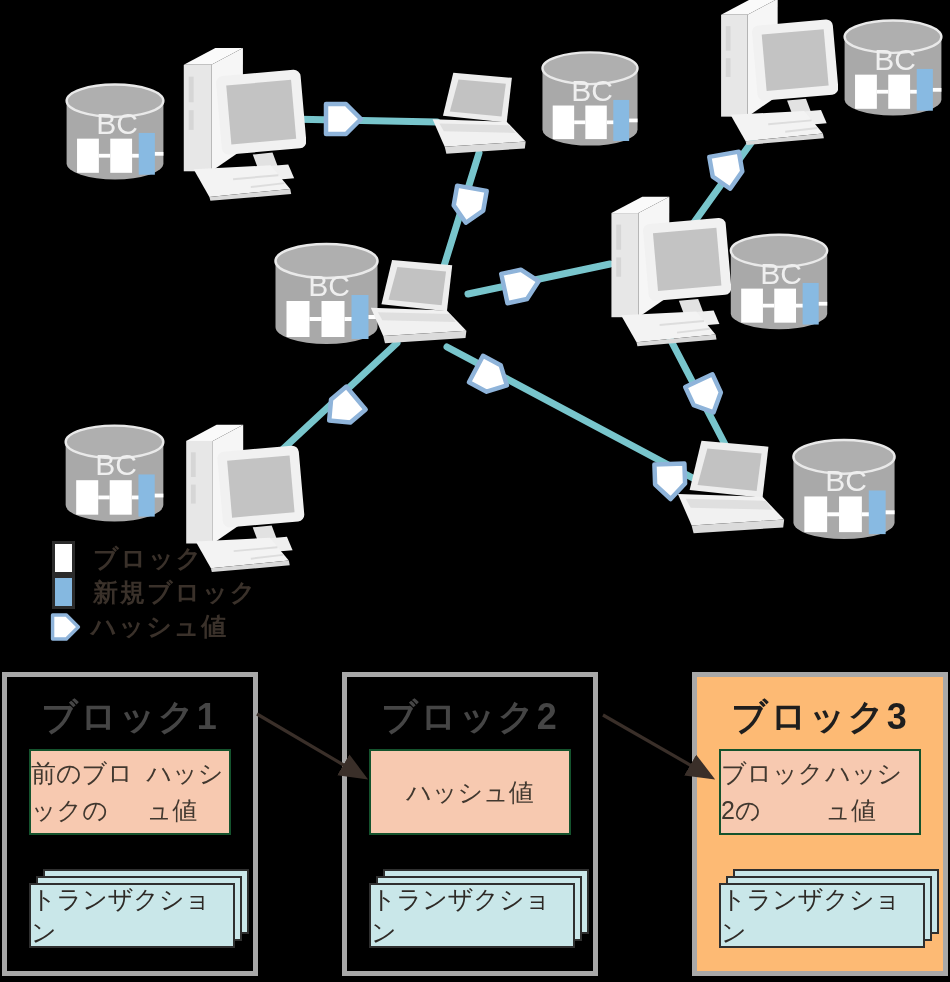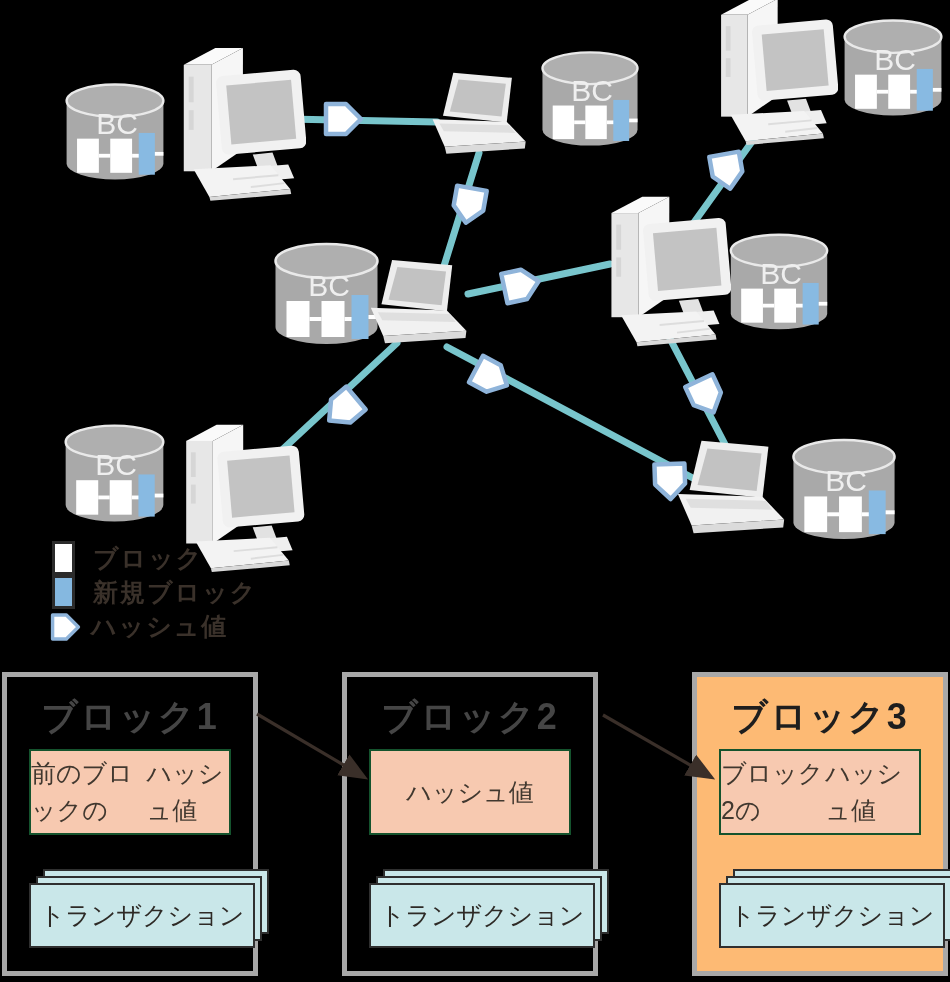--- a/index.html
+++ b/index.html
@@ -24,21 +24,21 @@
   .block{position:absolute;top:672px;width:256px;height:304px;border:5px solid #A8A8A8;box-sizing:border-box;z-index:2;}
   .block.b1{left:2px;}
   .block.b2{left:342px;}
   .block.b3{left:692px;background:#fdba74;}
   .block-title{margin-top:16px;text-align:center;font-size:36px;font-weight:bold;color:#454545;letter-spacing:2px;}
   .block.b3 .block-title{color:#1E1E1E;}
   .hash-box{position:absolute;left:22px;top:72px;width:198px;height:82px;background:#F7C9B0;
             border:2px solid #14532d;display:flex;justify-content:center;
             align-items:center;font-size:25px;line-height:37px;color:#41382F;}
   .tx-stack{position:absolute;left:22px;top:206px;width:190px;height:65px;}
-  .tx-sheet{position:absolute;width:226px;height:65px;background:#C9E7E9;border:2px solid #2F2F2F;box-sizing:border-box;}
+  .tx-sheet{position:absolute;width:206px;height:65px;background:#C9E7E9;border:2px solid #2F2F2F;box-sizing:border-box;}
   .tx-back2{left:14px;top:-14px;}
   .tx-back1{left:7px;top:-7px;}
   .tx-front{left:0;top:0;display:flex;align-items:center;justify-content:center;
             font-size:25px;color:#2E2A26;}
 
   
   #chain-arrows{position:absolute;left:0;top:0;z-index:3;pointer-events:none;}
 </style>
 </head>
 <body>

